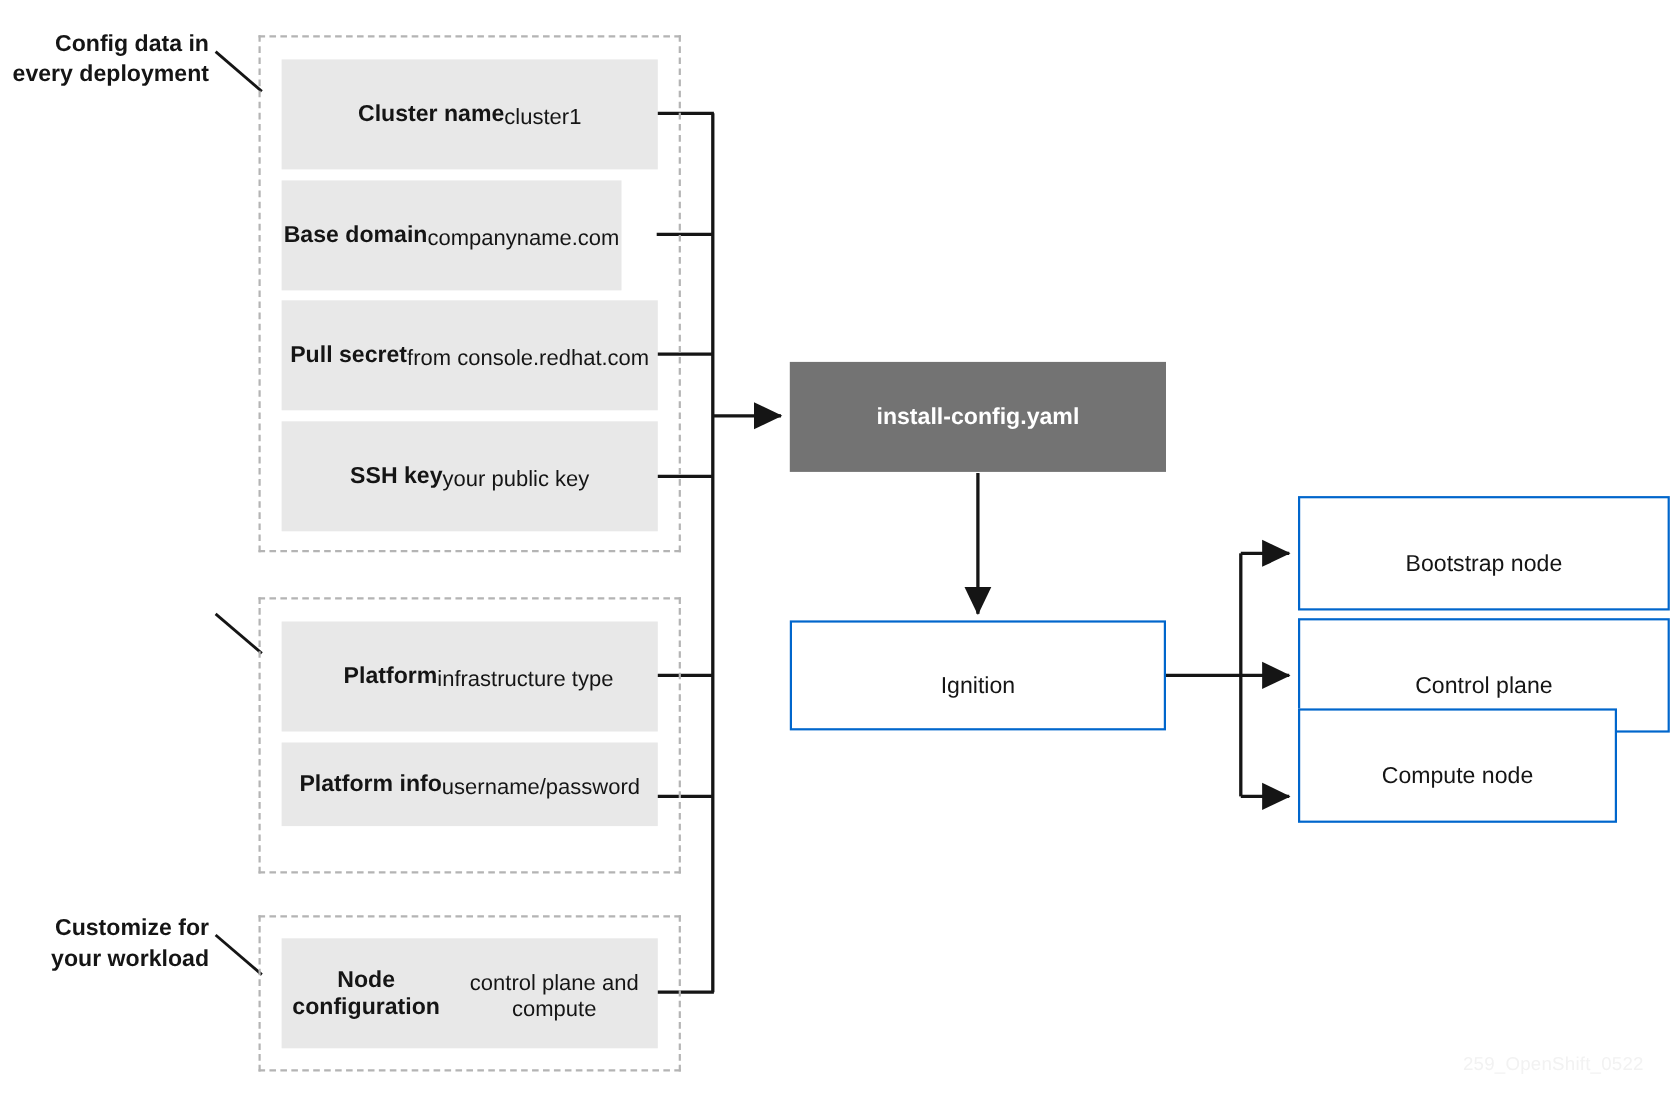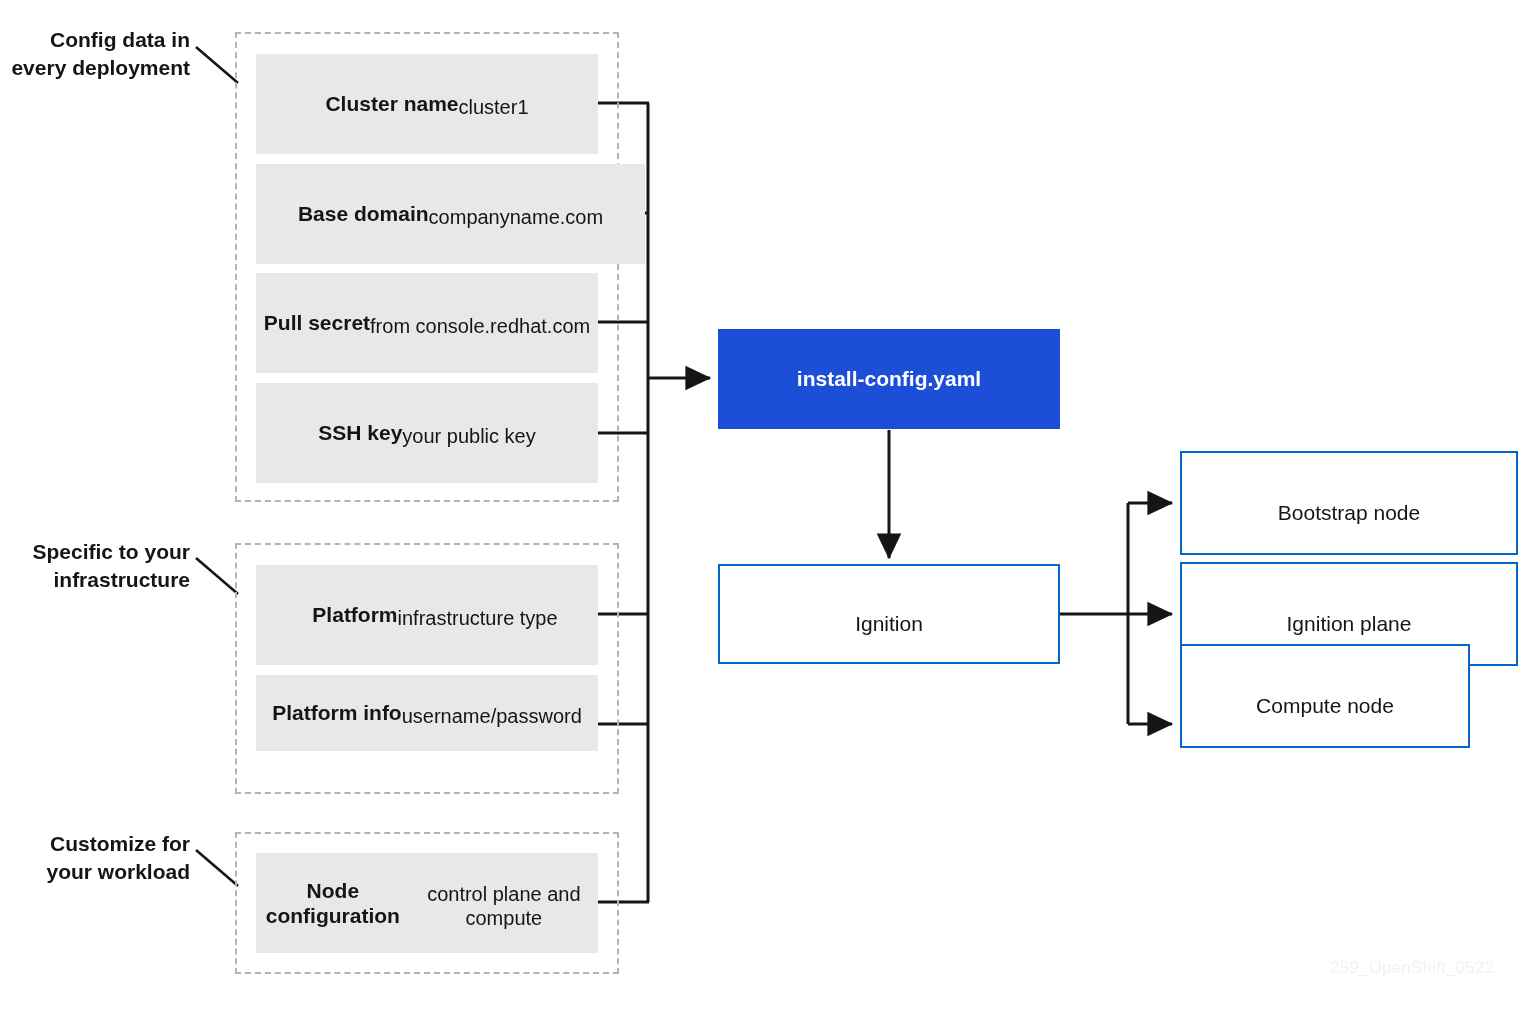--- a/index.html
+++ b/index.html
@@ -61,21 +61,21 @@
     font-size:20px;
     font-weight:normal;
     color:#151515;
     line-height:1.2;
     margin-top:5px;
   }
 
   
   .node-filled{
     position:absolute;
-    background:#1d4ed8;
+    background:#737373;
     display:flex;
     align-items:center;
     justify-content:center;
     box-sizing:border-box;
   }
   .node-filled .node-label{
     font-size:21px;
     font-weight:bold;
     color:#ffffff;
   }
@@ -146,34 +146,32 @@
     <g stroke="#151515" stroke-width="2.6" fill="none">
       <line x1="196" y1="47" x2="238" y2="83"></line>
       <line x1="196" y1="558" x2="238" y2="594"></line>
       <line x1="196" y1="850" x2="238" y2="886"></line>
     </g>
   </svg>
 
   <div class="callout" style="left:0px; top:26px; width:190px;">Config data in
 every deployment</div>
 
-  <div class="callout" style="left:0px; top:538px; width:190px;">Specific to your
-infrastructure</div>
 
   <div class="callout" style="left:0px; top:830px; width:190px;">Customize for
 your workload</div>
 
   <div class="group-box" style="left:235px; top:32px; width:384px; height:470px;"></div>
 
   <div class="card" style="left:256px; top:54px; width:342px; height:100px;">
     <div class="card-title">Cluster name</div>
     <div class="card-sub">cluster1</div>
   </div>
 
-  <div class="card" style="left:256px; top:164px; width:389px; height:100px;">
+  <div class="card" style="left:256px; top:164px; width:309px; height:100px;">
     <div class="card-title">Base domain</div>
     <div class="card-sub">companyname.com</div>
   </div>
 
   <div class="card" style="left:256px; top:273px; width:342px; height:100px;">
     <div class="card-title">Pull secret</div>
     <div class="card-sub">from console.redhat.com</div>
   </div>
 
   <div class="card" style="left:256px; top:383px; width:342px; height:100px;">
@@ -206,21 +204,21 @@
 
   <div class="node-outline" style="left:718px; top:564px; width:342px; height:100px;">
     <span class="node-label">Ignition</span>
   </div>
 
   <div class="node-outline" style="left:1180px; top:451px; width:338px; height:104px;">
     <span class="node-label">Bootstrap node</span>
   </div>
 
   <div class="node-outline" style="left:1180px; top:562px; width:338px; height:104px;">
-    <span class="node-label">Ignition plane</span>
+    <span class="node-label">Control plane</span>
   </div>
 
   <div class="node-outline" style="left:1180px; top:644px; width:290px; height:104px;">
     <span class="node-label">Compute node</span>
   </div>
 
   <div class="watermark" style="left:1330px; top:958px;">259_OpenShift_0522</div>
 
 </div>
 

